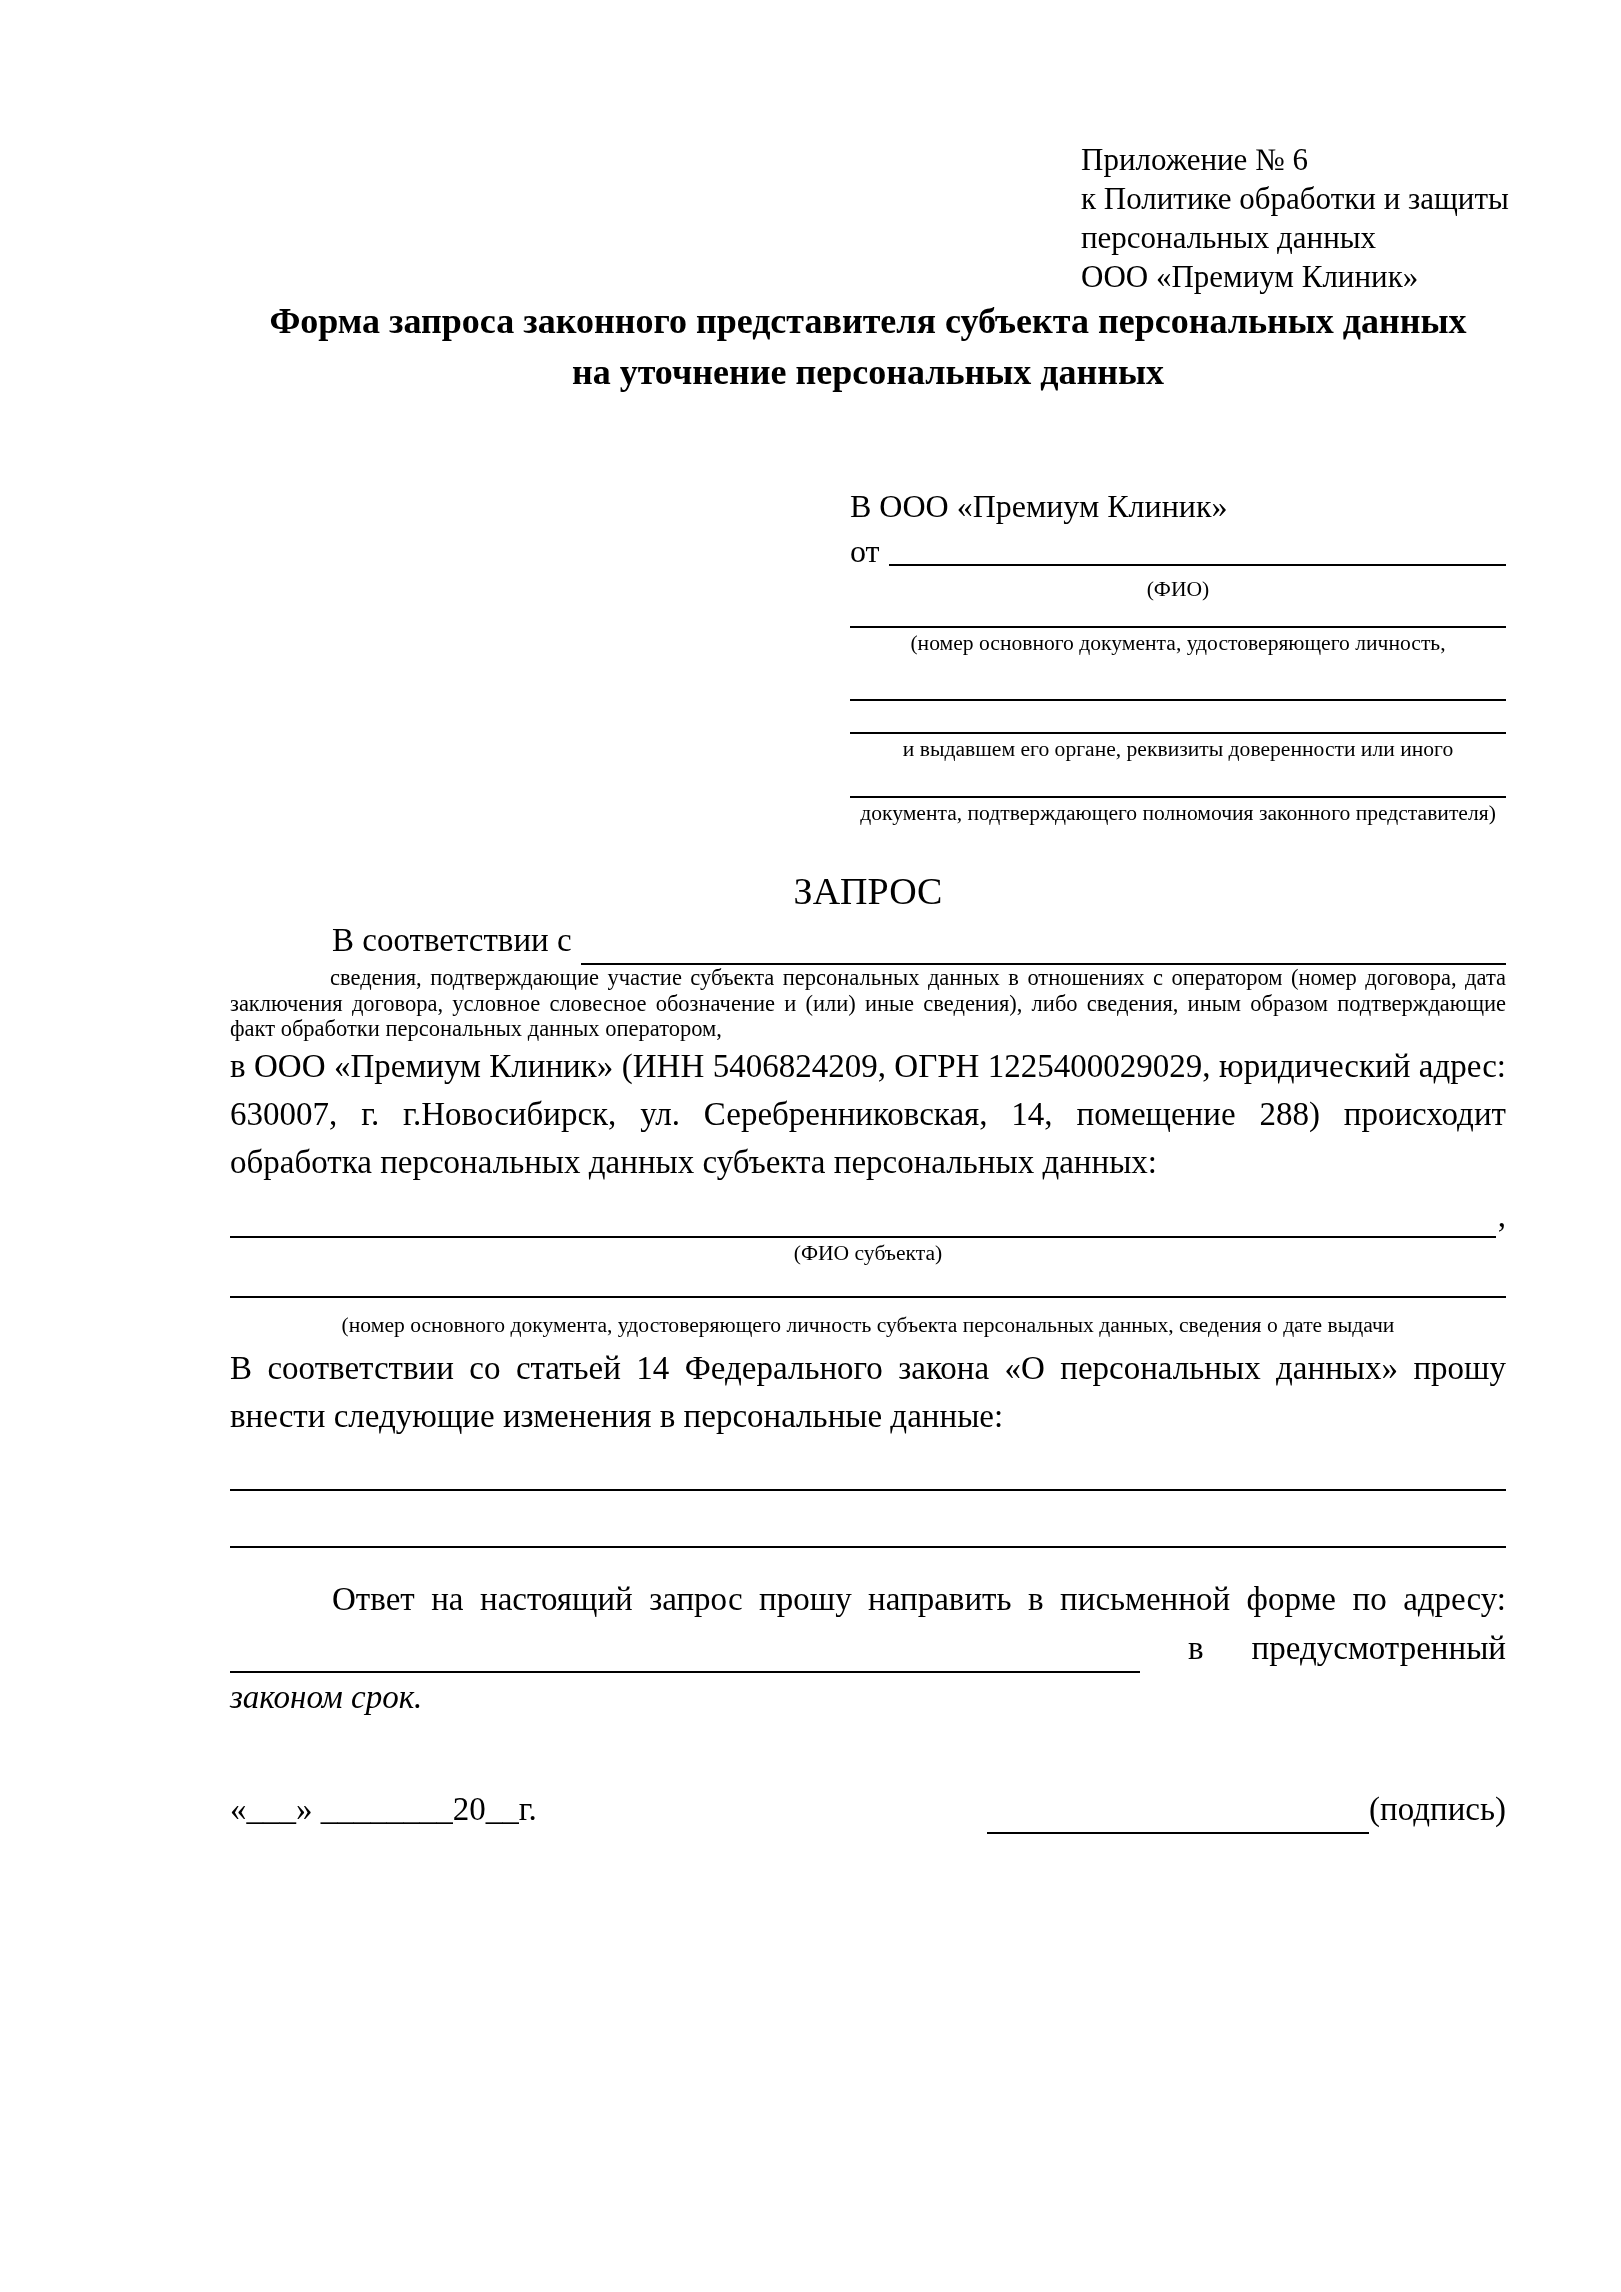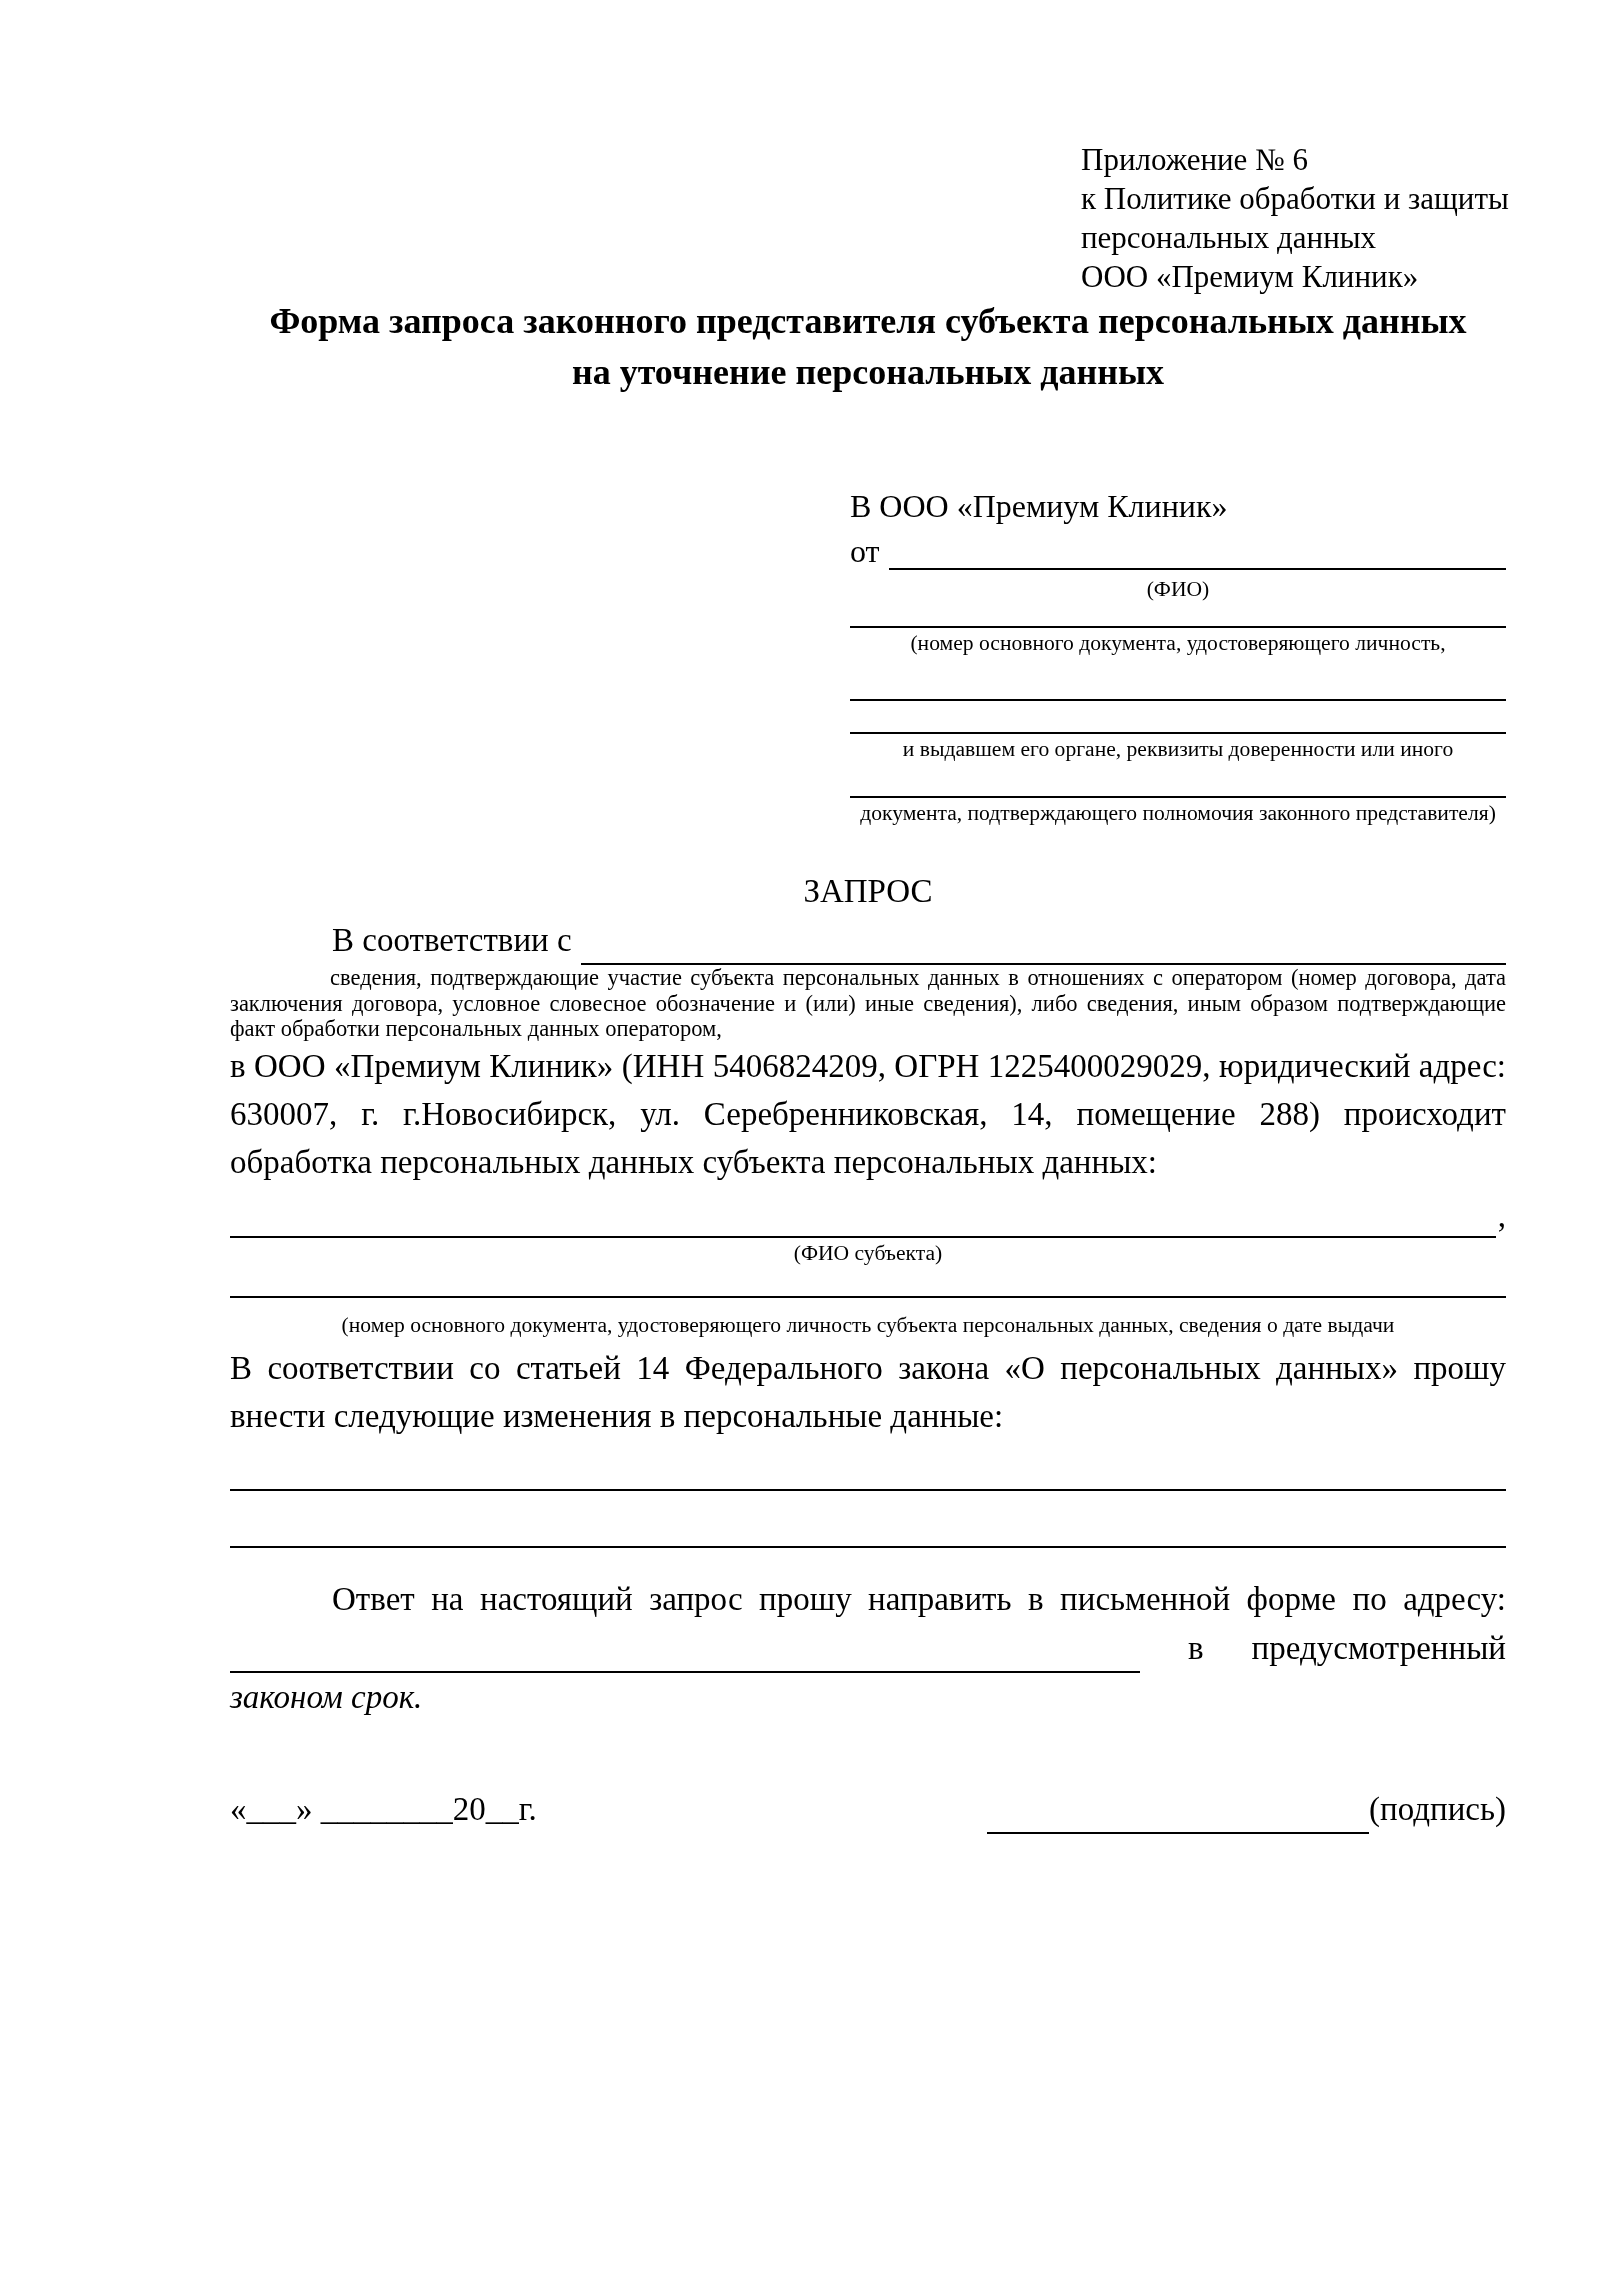--- a/index.html
+++ b/index.html
@@ -37,21 +37,21 @@
   }
 
   
   .addressee {
     margin-top: 86px;
     margin-left: 620px;
     width: 656px;
     font-size: 32px;
     line-height: 45px;
   }
-  .addr-row { display: flex; align-items: center; }
+  .addr-row { display: flex; align-items: flex-start; }
   .uline {
     flex: 1;
     border-bottom: 2.9px solid #000;
     height: 35px;
     margin-left: 9.8px;
   }
   .caption {
     font-size: 21.6px;
     line-height: 25.5px;
     text-align: center;
@@ -64,21 +64,21 @@
   }
   .bu1 { margin-top: 23.5px; }
   .bu2 { margin-top: 43px; }
   .bu3 { margin-top: 31px; }
   .bu4 { margin-top: 33px; }
 
   
   .request-heading {
     margin-top: 41px;
     text-align: center;
-    font-size: 33px;
+    font-size: 38px;
     line-height: 49px;
   }
   .intro-row {
     display: flex;
     align-items: flex-end;
     font-size: 33px;
     line-height: 49px;
   }
   .intro-row .lead { padding-left: 102px; white-space: nowrap; }
   .footnote {

